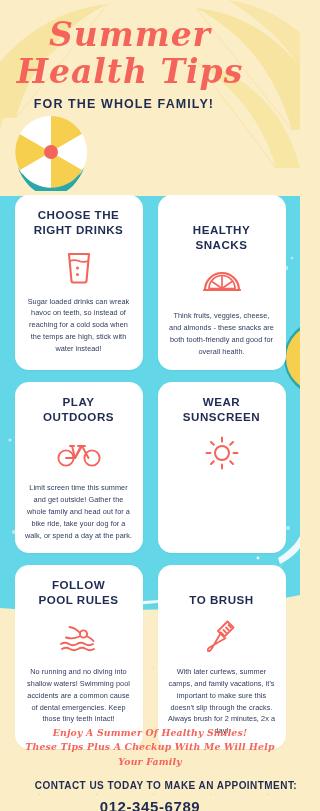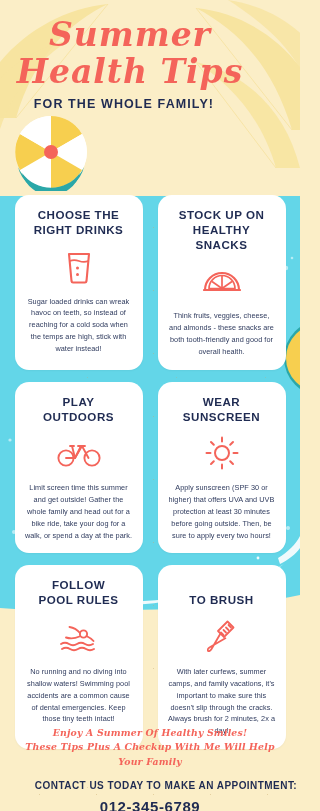--- a/index.html
+++ b/index.html
@@ -196,21 +196,21 @@
           <path d="M4.7,11 Q9,9.2 14,11 Q19,12.8 23.3,11" fill="none" stroke="#f4645a" stroke-width="1.8"></path>
           <circle cx="12.5" cy="18" r="1.5" fill="#f4645a"></circle>
           <circle cx="12.5" cy="24.5" r="1.5" fill="#f4645a"></circle>
         </svg>
       </div>
       <div class="card-body">Sugar loaded drinks can wreak havoc on teeth, so instead of reaching for a cold soda when the temps are high, stick with water instead!</div>
     </div>
 
     <div class="card r1">
       <div class="card-title">
-        <span>STOCK UP ON</span><br>
+        <br>
         <span>HEALTHY SNACKS</span>
       </div>
       <div class="card-icon">
         <svg width="38" height="24" viewBox="0 0 38 24">
           <path d="M2,21 A17,17 0 0,1 36,21 Z" fill="none" stroke="#f4645a" stroke-width="2.2" stroke-linejoin="round"></path>
           <path d="M6,19.5 A13,13 0 0,1 32,19.5 Z" fill="none" stroke="#f4645a" stroke-width="1.7" stroke-linejoin="round"></path>
           <path d="M19,7 L19,19.5" stroke="#f4645a" stroke-width="1.7"></path>
           <path d="M19,19.5 L9,12.5" stroke="#f4645a" stroke-width="1.7"></path>
           <path d="M19,19.5 L29,12.5" stroke="#f4645a" stroke-width="1.7"></path>
           <path d="M1,21 L37,21" stroke="#f4645a" stroke-width="2.2" stroke-linecap="round"></path>
@@ -253,21 +253,20 @@
             <path d="M17,28.5 L17,32.5"></path>
             <path d="M1.5,17 L5.5,17"></path>
             <path d="M28.5,17 L32.5,17"></path>
             <path d="M6,6 L8.8,8.8"></path>
             <path d="M25.2,25.2 L28,28"></path>
             <path d="M28,6 L25.2,8.8"></path>
             <path d="M8.8,25.2 L6,28"></path>
           </g>
         </svg>
       </div>
-      <div class="card-body">Apply sunscreen (SPF 30 or higher) that offers UVA and UVB protection at least 30 minutes before going outside. Then, be sure to apply every two hours!</div>
     </div>
 
     <div class="card r3">
       <div class="card-title">
         <span>FOLLOW</span><br>
         <span>POOL RULES</span>
       </div>
       <div class="card-icon">
         <svg width="40" height="30" viewBox="0 0 40 30">
           <g fill="none" stroke="#f4645a" stroke-width="1.9" stroke-linecap="round" stroke-linejoin="round">

